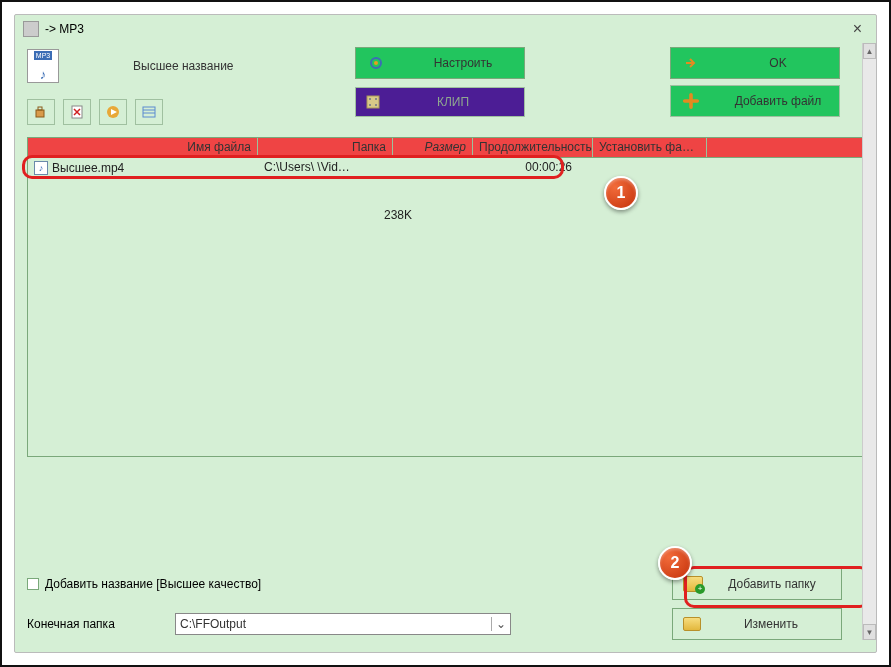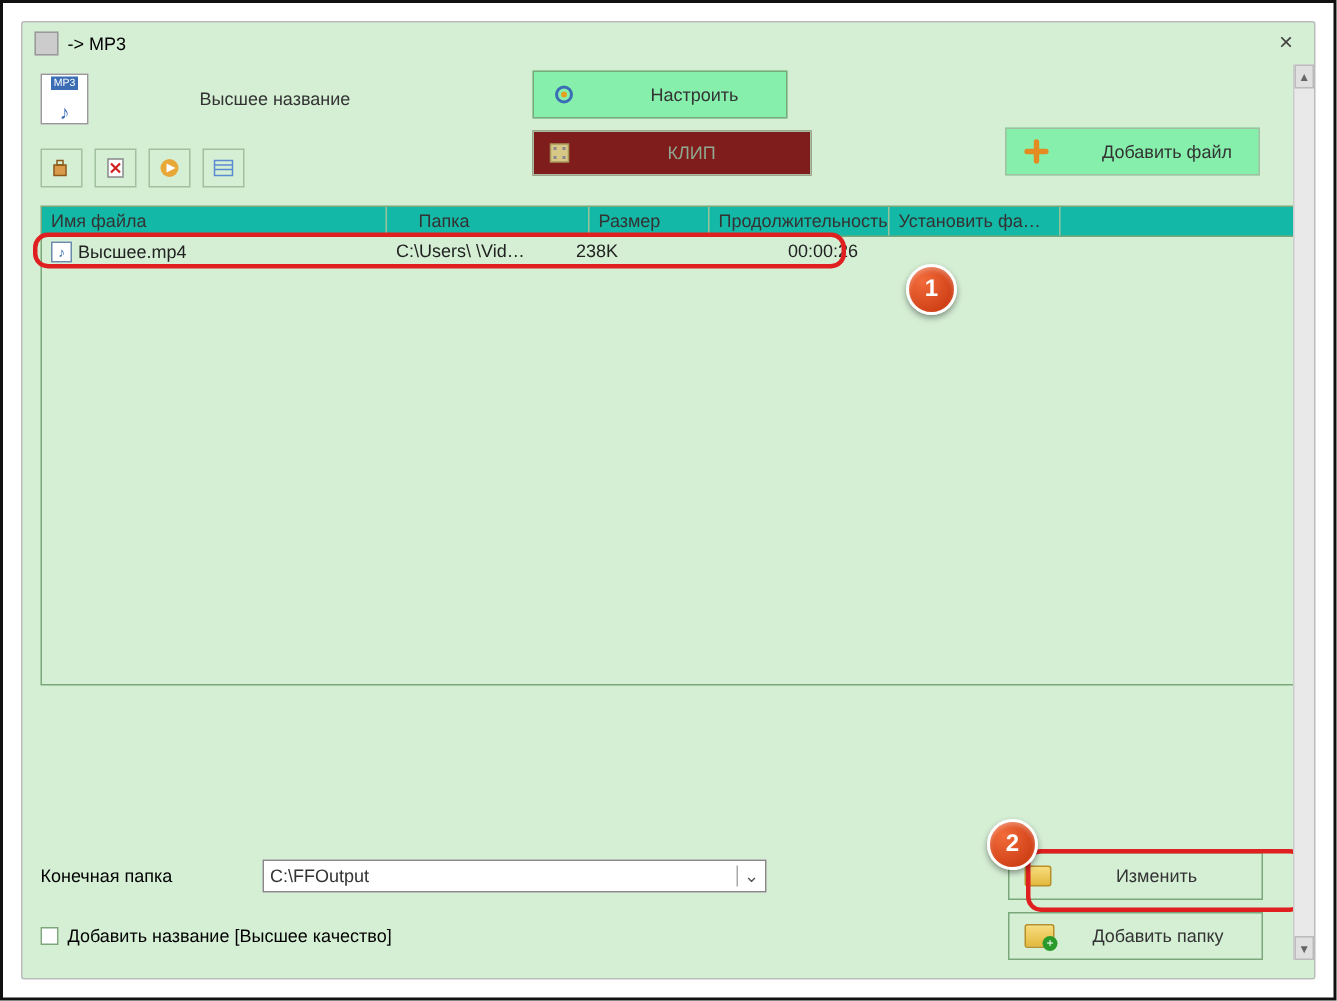--- a/index.html
+++ b/index.html
@@ -10,45 +10,45 @@
   .title-icon { width: 16px; height: 16px; margin-right: 6px; background: #ccc; border: 1px solid #999; }
   .title-text { color: #000000; }
   .close-x { margin-left: auto; color: #444; font-size: 16px; padding: 0 6px; }
 
   .row1 { display: flex; align-items: center; padding: 6px 12px; gap: 14px; }
   .mp3-icon { width: 32px; height: 34px; background: #fff; border: 1px solid #999; display: flex; flex-direction: column; align-items: center; justify-content: space-between; padding: 1px; }
   .mp3-bar { background: #3b6db5; color: #fff; font-size: 7px; padding: 0 2px; line-height: 9px; }
   .note { color: #3b6db5; font-size: 13px; line-height: 13px; }
   .quality-label { margin-left: 60px; color: #333; }
   .spacer { flex: 1; }
-  .btn-large { width: 170px; height: 32px; background: #86efac; border: 1px solid #7aa87a; display: flex; align-items: center; padding: 0 11px; gap: 28px; }
+  .btn-large { width: 170px; height: 32px; background: #22c55e; border: 1px solid #7aa87a; display: flex; align-items: center; padding: 0 11px; gap: 28px; }
   .btn-large.ok { margin-left: auto; }
   .btn-large .txt { flex: 1; text-align: center; color: #333; }
   .ic-sm { width: 18px; height: 18px; display: inline-flex; align-items: center; justify-content: center; }
 
   .row2 { display: flex; align-items: center; padding: 4px 12px; gap: 8px; }
   .tool { width: 28px; height: 26px; border: 1px solid #a0c0a0; background: #d5efd5; display: flex; align-items: center; justify-content: center; }
-  .btn-mid { width: 186px; height: 30px; border: 1px solid #a0c0a0; background: #7f1d1d; display: flex; align-items: center; padding: 0 8px; gap: 8px; }
+  .btn-mid { width: 170px; height: 30px; border: 1px solid #a0c0a0; background: #4c1d95; display: flex; align-items: center; padding: 0 8px; gap: 8px; }
   .btn-mid .txt { flex: 1; text-align: center; color: #8fa88f; }
   .btn-mid.disabled { color: #8fa88f; }
   .addfile { width: 170px; }
 
   .table-wrap { margin: 8px 12px 0 12px; background: #d5efd5; border: 1px solid #7aa87a; height: 320px; position: relative; }
-  .thead { display: flex; height: 20px; background: #14b8a6; border-bottom: 1px solid #7aa87a; }
+  .thead { display: flex; height: 20px; background: #ef4444; border-bottom: 1px solid #7aa87a; text-align: right; }
   .th { border-right: 1px solid #9cc29c; padding: 2px 6px; color: #333; white-space: nowrap; overflow: hidden; }
   .th.c1 { width: 230px; }
   .th.c2 { width: 120px; margin-left: 15px; }
-  .th.c3 { width: 80px; }
+  .th.c3 { width: 80px; font-style: italic; }
   .th.c4 { width: 120px; }
   .th.c5 { width: 114px; text-overflow: ellipsis; }
   .trow { display: flex; height: 20px; position: relative; }
   .td { padding: 2px 6px; color: #222; }
   .td.c1 { width: 230px; display: flex; align-items: center; gap: 4px; }
   .td.c2 { width: 120px; }
-  .td.c3 { width: 80px; }
+  .td.c3 { width: 80px; margin-top: 48px; }
   .td.c4 { width: 120px; text-align: right; }
   .file-ico { width: 14px; height: 14px; background: #fff; border: 1px solid #6a8aaa; display: flex; align-items: center; justify-content: center; color: #3b6db5; font-size: 9px; }
 
   .row-highlight { position: absolute; border: 3px solid #e02020; border-radius: 10px; pointer-events: none; }
   .hl1 { left: -6px; top: 17px; width: 542px; height: 24px; }
   .badge { position: absolute; width: 34px; height: 34px; border-radius: 50%; background: radial-gradient(circle at 30% 30%, #f26b3a, #c4310a); border: 2px solid #fff; box-shadow: 0 2px 4px rgba(0,0,0,.4), inset 0 2px 3px rgba(255,255,255,.3); color: #fff; font-weight: bold; font-size: 16px; display: flex; align-items: center; justify-content: center; }
   .b1 { right: 225px; top: 38px; }
 
   .bottom-area { position: absolute; left: 12px; right: 12px; bottom: 12px; }
   .row-bot { display: flex; align-items: center; margin-top: 8px; min-height: 28px; }
@@ -96,20 +96,30 @@
         <span class="ic-sm">
           <svg width="16" height="16" viewBox="0 0 16 16">
               <circle cx="8" cy="8" r="5" fill="none" stroke="#3b6db5" stroke-width="2"></circle>
               <circle cx="8" cy="8" r="2" fill="#e3a020"></circle>
             </svg>
         </span>
         <span class="txt">Настроить</span>
       </div>
     </div>
 
+    <div style="position:absolute; right:36px; top:32px;">
+      <div class="btn-large ok">
+        <span class="ic-sm">
+          <svg width="16" height="16" viewBox="0 0 16 16">
+              <path d="M3 8 L10 8 M7 4 L11 8 L7 12" stroke="#e38a20" stroke-width="2" fill="none"></path>
+            </svg>
+        </span>
+        <span class="txt">OK</span>
+      </div>
+    </div>
 
     <div class="row2" style="margin-top:6px;">
       <div class="tool">
         <svg width="14" height="14" viewBox="0 0 14 14">
             <rect x="2" y="5" width="8" height="7" fill="#d99a4a" stroke="#8a5a1a"></rect>
             <rect x="4" y="2" width="4" height="3" fill="none" stroke="#8a5a1a"></rect>
           </svg>
       </div>
       <div class="tool">
         <svg width="14" height="14" viewBox="0 0 14 14">
@@ -175,43 +185,43 @@
         </div>
         <div class="td c2">C:\Users\        \Vid…</div>
         <div class="td c3">238K</div>
         <div class="td c4">00:00:26</div>
       </div>
       <div class="row-highlight hl1"></div>
       <div class="badge b1">1</div>
     </div>
 
     <div class="bottom-area">
-      <div class="row-bot">
-        <span style="width:140px;">Конечная папка</span>
-        <div class="out-combo">
-          <span>C:\FFOutput</span>
-          <span class="arr">⌄</span>
-        </div>
-        <div style="flex:1"></div>
-        <div class="btn-right" style="margin-right:22px;">
-          <span class="gear-ico"></span>
-          <span class="txt">Изменить</span>
-        </div>
-      </div>
       <div class="row-bot">
         <span class="chk"></span>
         <span>Добавить название [Высшее качество]</span>
         <div style="flex:1"></div>
         <div class="btn-right" style="margin-right:22px;">
           <span class="folder-ico">
               <span class="plus">+</span>
             </span>
           <span class="txt">Добавить папку</span>
         </div>
       </div>
+      <div class="row-bot">
+        <span style="width:140px;">Конечная папка</span>
+        <div class="out-combo">
+          <span>C:\FFOutput</span>
+          <span class="arr">⌄</span>
+        </div>
+        <div style="flex:1"></div>
+        <div class="btn-right" style="margin-right:22px;">
+          <span class="gear-ico"></span>
+          <span class="txt">Изменить</span>
+        </div>
+      </div>
     </div>
 
     <div class="hl2"></div>
     <div class="badge b2">2</div>
 
     <div class="scrollbar">
       <div class="sb-btn">▲</div>
       <div class="sb-track"></div>
       <div class="sb-btn sb-bot">▼</div>
     </div>

